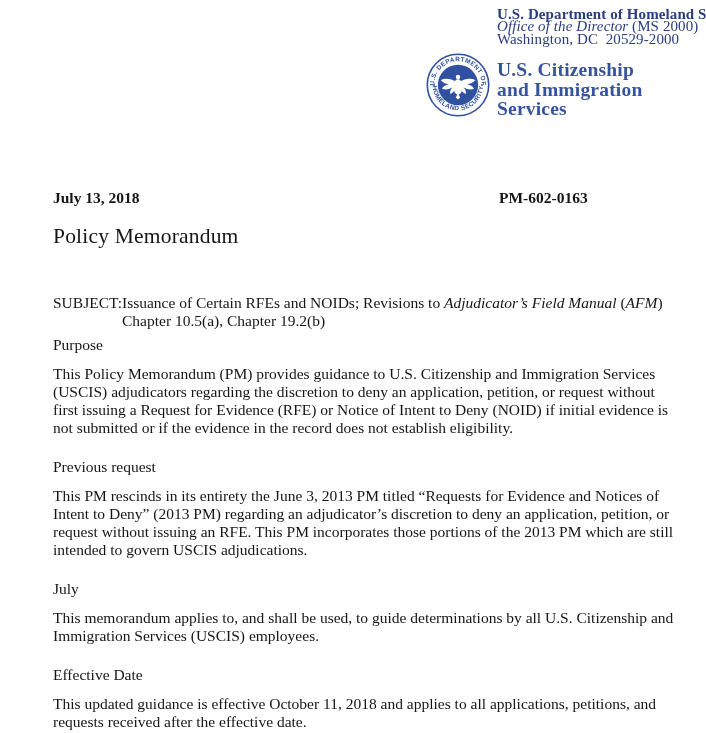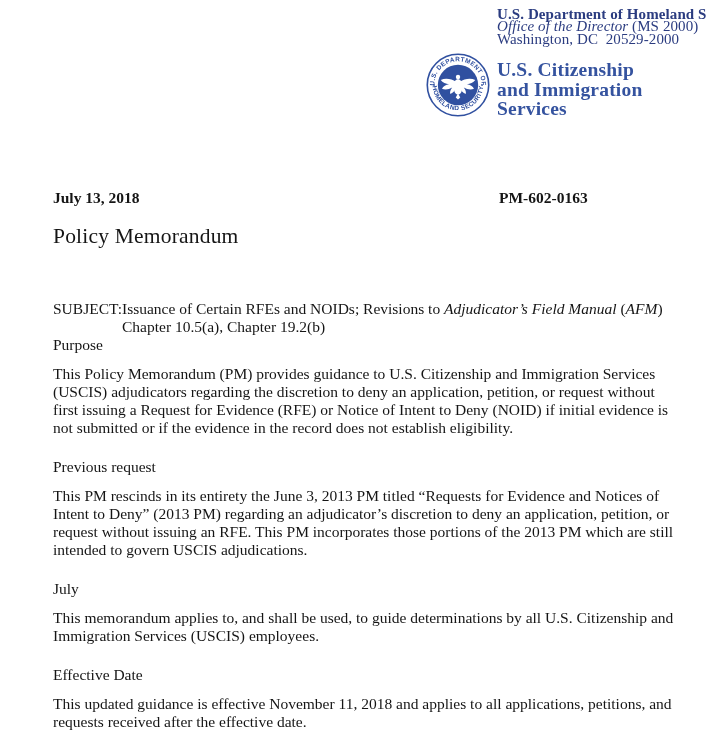--- a/index.html
+++ b/index.html
@@ -72,21 +72,21 @@
     top: 224px;
     font-size: 21.5px;
     font-weight: normal;
     letter-spacing: 0.2px;
   }
 
   
   .subject {
     position: absolute;
     left: 53px;
-    top: 300px;
+    top: 294px;
     width: 640px;
     font-size: 15.5px;
     line-height: 18px;
   }
   .subject-label { position: absolute; left: 0; top: 0; }
   .subject-content { margin-left: 69px; }
   .subject-line1 { white-space: nowrap; }
 
   
   .sections {
@@ -171,17 +171,17 @@
     <section>
       <h3>Previous request</h3>
       <p>This PM rescinds in its entirety the June 3, 2013 PM titled “Requests for Evidence and Notices of Intent to Deny” (2013 PM) regarding an adjudicator’s discretion to deny an application, petition, or request without issuing an RFE. This PM incorporates those portions of the 2013 PM which are still intended to govern USCIS adjudications.</p>
     </section>
     <section>
       <h3>July</h3>
       <p>This memorandum applies to, and shall be used, to guide determinations by all U.S. Citizenship and Immigration Services (USCIS) employees.</p>
     </section>
     <section>
       <h3>Effective Date</h3>
-      <p>This updated guidance is effective November 11, 2018 and applies to all applications, petitions, and requests received after the effective date.</p>
+      <p>This updated guidance is effective October 11, 2018 and applies to all applications, petitions, and requests received after the effective date.</p>
     </section>
   </main>
 
 </div>
 
 </body></html>

